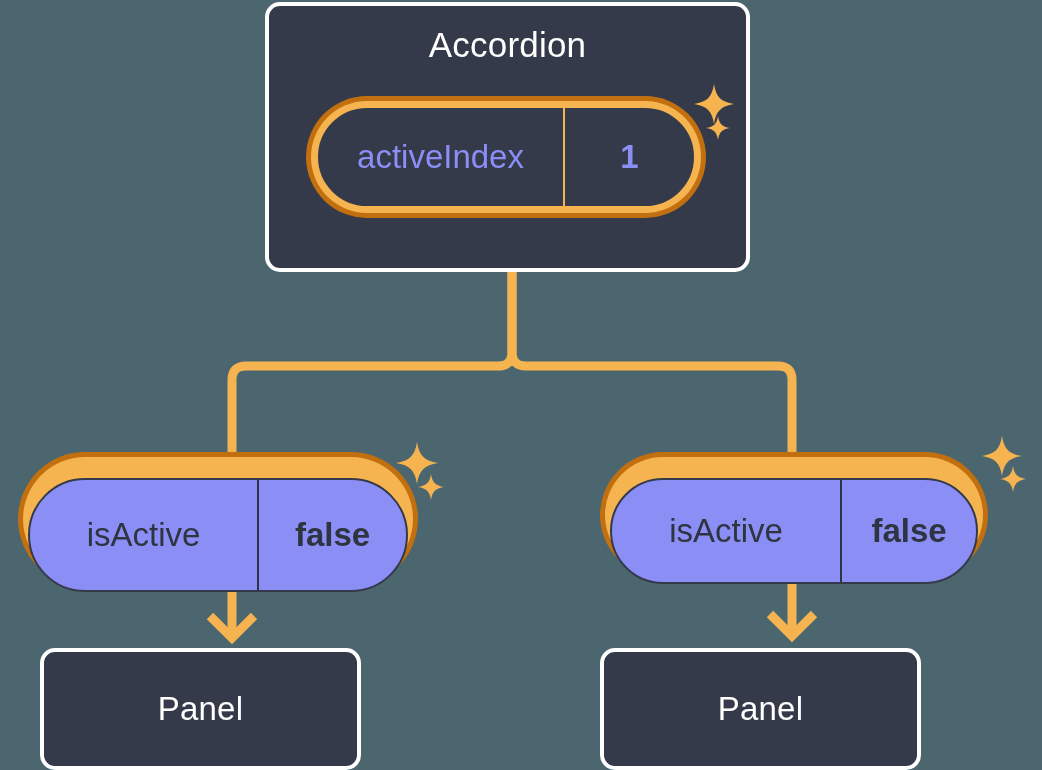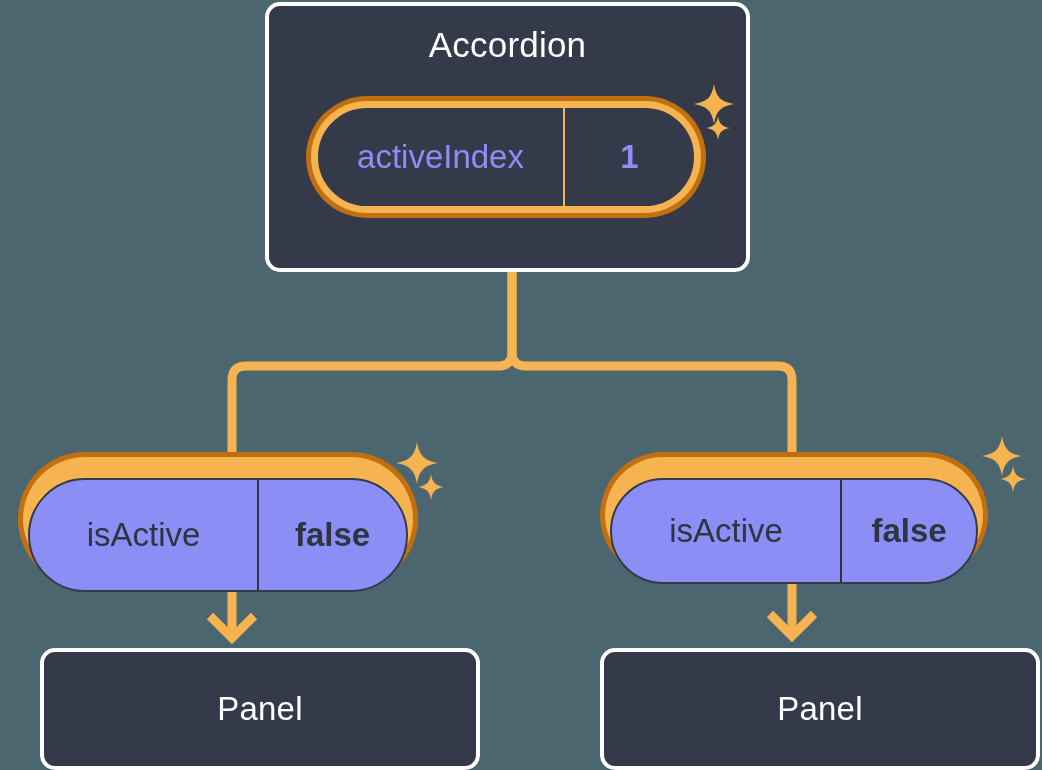--- a/index.html
+++ b/index.html
@@ -53,21 +53,21 @@
     top: 2px;
     width: 485px;
     height: 270px;
   }
   #accordion-box .node-title {
     margin-top: 19px;
   }
 
   
   .panel-box {
-    width: 440px;
+    width: 321px;
     height: 122px;
     display: flex;
     align-items: center;
     justify-content: center;
   }
   #panel-left  { left: 40px;  top: 648px; }
   #panel-right { left: 600px; top: 648px; }
   .panel-box .node-title { font-size: 33px; }
 
   

